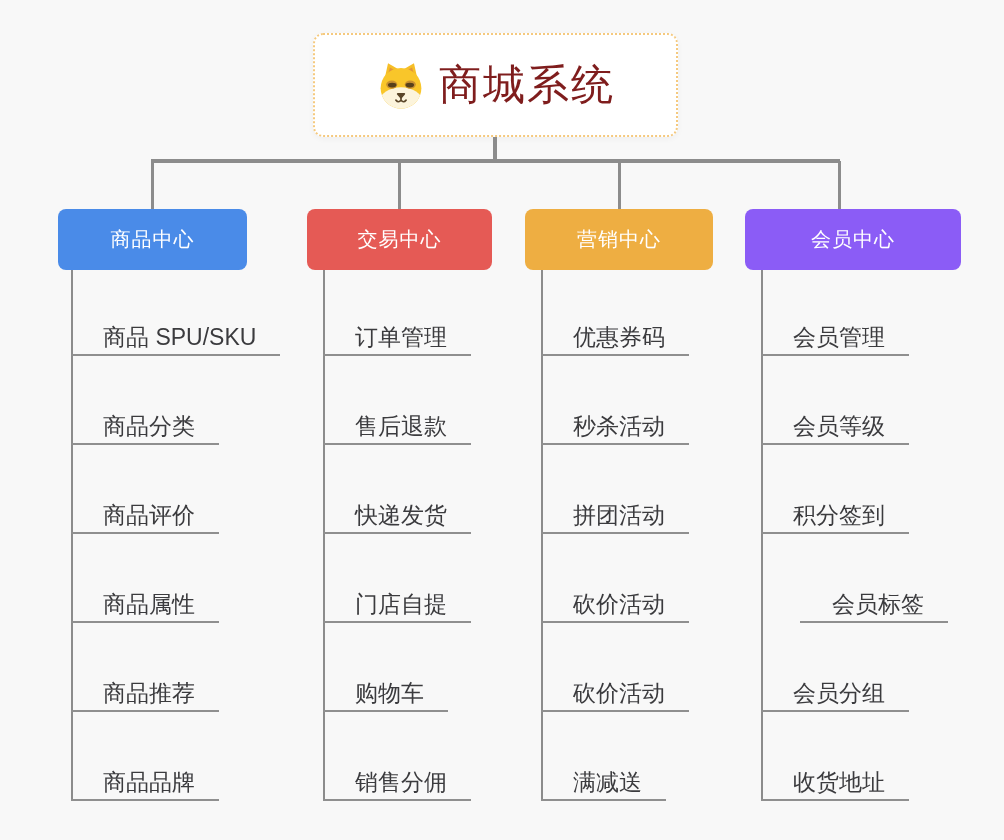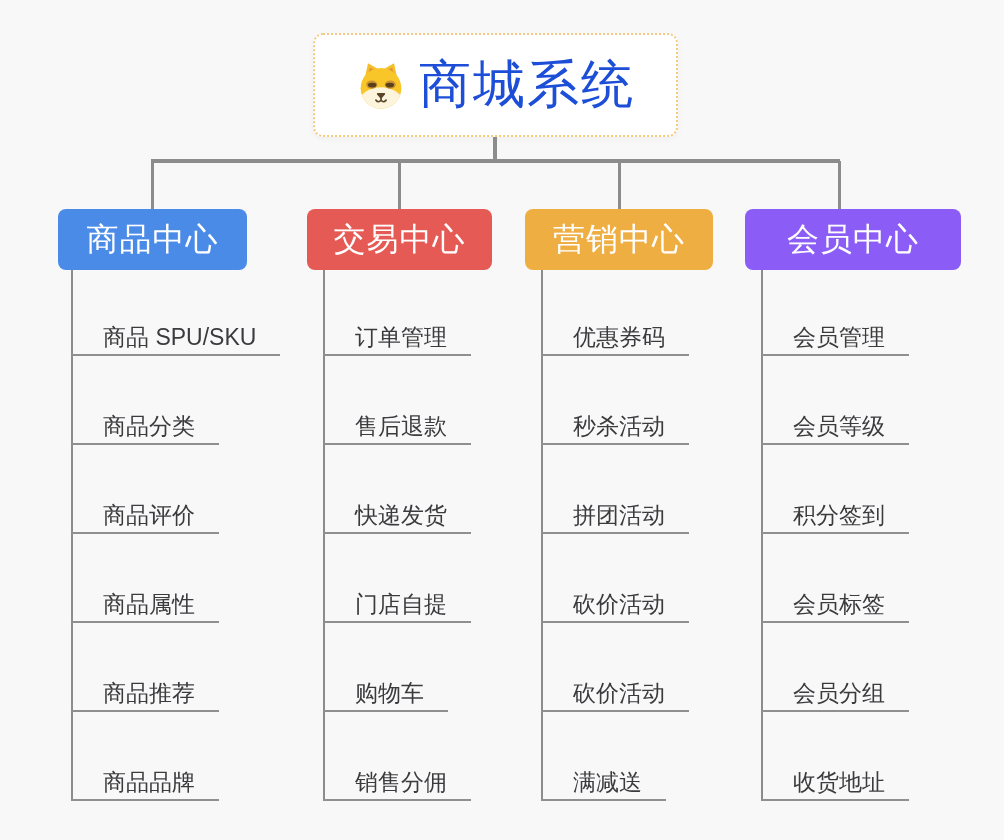--- a/index.html
+++ b/index.html
@@ -26,41 +26,41 @@
     border: 2px dotted #F5C97E;
     border-radius: 10px;
     box-sizing: border-box;
     display: flex;
     align-items: center;
     justify-content: center;
     gap: 13px;
     box-shadow: 0 2px 6px rgba(0,0,0,0.04);
   }
   .root-title {
-    font-size: 52px;
+    font-size: 42px;
     letter-spacing: 2px;
-    color: #1d4ed8;
+    color: #7f1d1d;
     white-space: nowrap;
   }
   
   .line {
     position: absolute;
     background: #8C8C8C;
   }
   
   .branch-box {
     position: absolute;
     top: 209px;
     height: 61px;
     border-radius: 8px;
     display: flex;
     align-items: center;
     justify-content: center;
     color: #FFFFFF;
-    font-size: 32px;
+    font-size: 20px;
     letter-spacing: 1px;
     white-space: nowrap;
   }
   
   .subtopic {
     position: absolute;
     box-sizing: border-box;
     height: 42px;
     border-bottom: 2px solid #8F8F8F;
     padding: 0 24px 1px 32px;
@@ -134,18 +134,18 @@
       <div class="subtopic" style="left: 541px; top: 670px;">砍价活动</div>
       <div class="subtopic" style="left: 541px; top: 759px;">满减送</div>
       <div class="line" style="left: 838px; top: 161px; width: 3px; height: 48px;"></div>
       <div class="branch-box" style="left: 745px; width: 216px; background: #8b5cf6;">
         <span>会员中心</span>
       </div>
       <div class="line" style="left: 761px; top: 270px; width: 2px; height: 531px;"></div>
       <div class="subtopic" style="left: 761px; top: 314px;">会员管理</div>
       <div class="subtopic" style="left: 761px; top: 403px;">会员等级</div>
       <div class="subtopic" style="left: 761px; top: 492px;">积分签到</div>
-      <div class="subtopic" style="left: 761px; top: 581px;">会员标签</div>
+      <div class="subtopic" style="left: 800px; top: 581px;">会员标签</div>
       <div class="subtopic" style="left: 761px; top: 670px;">会员分组</div>
       <div class="subtopic" style="left: 761px; top: 759px;">收货地址</div>
     </div>
 
 </div>
 
 </body></html>

